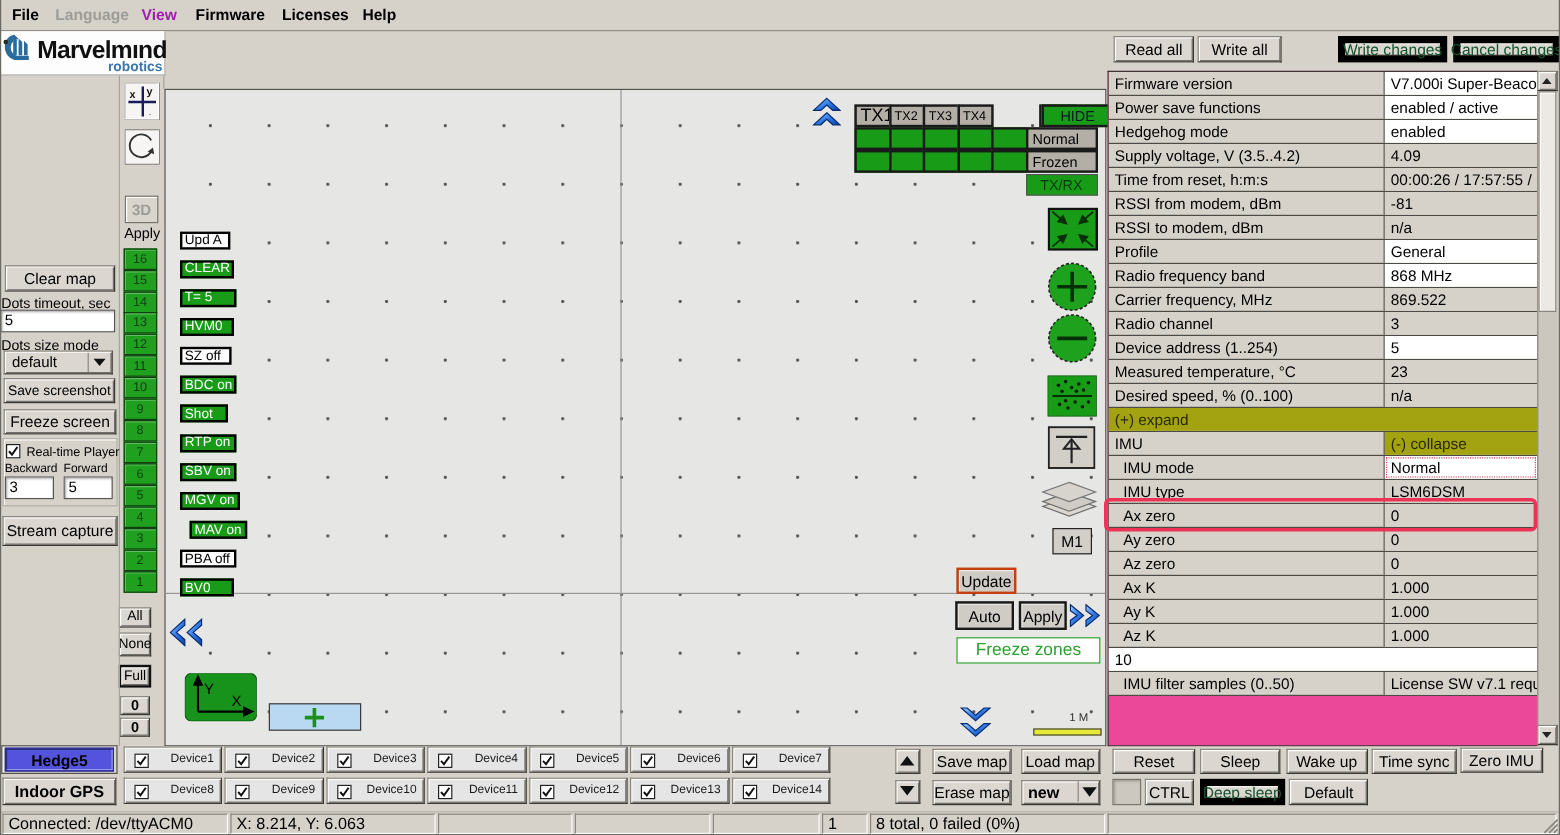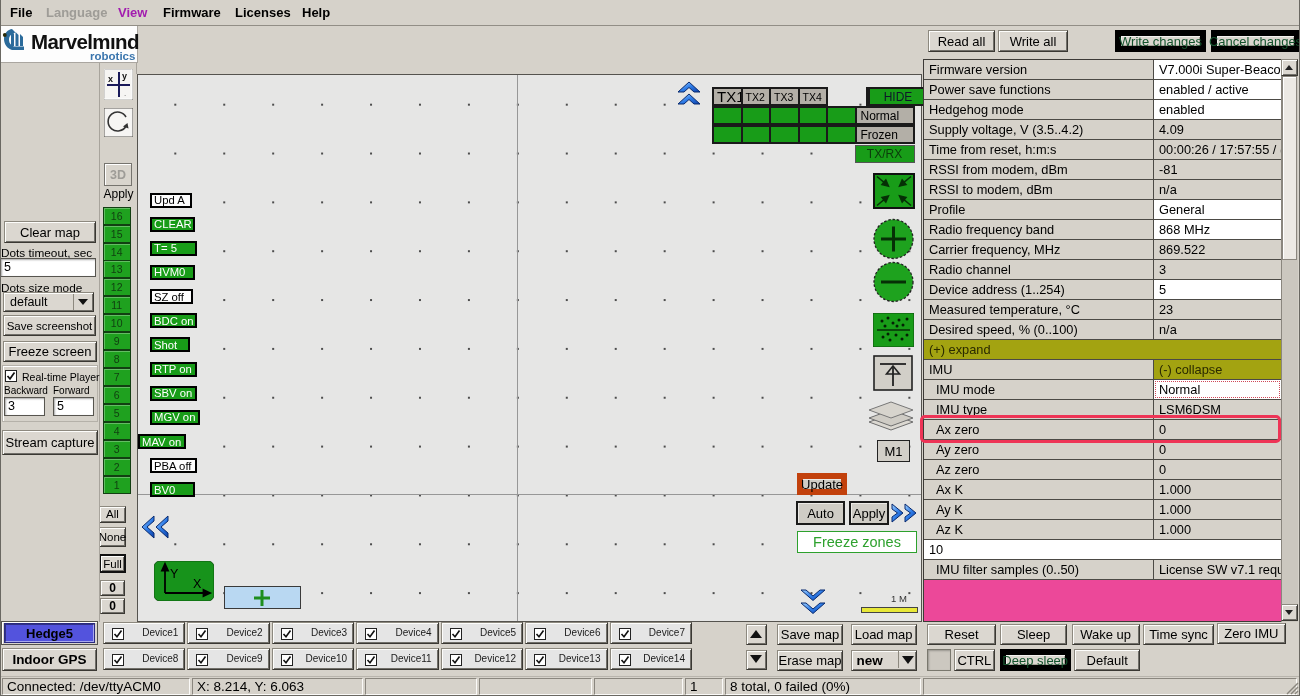--- a/index.html
+++ b/index.html
@@ -58,21 +58,21 @@
 <div class="gcmd w" style="left:150px;top:192.5px;width:42px">Upd A</div>
 <div class="gcmd g" style="left:150px;top:216.7px;width:45px">CLEAR</div>
 <div class="gcmd g" style="left:150px;top:240.8px;width:47px">T= 5</div>
 <div class="gcmd g" style="left:150px;top:264.9px;width:45px">HVM0</div>
 <div class="gcmd w" style="left:150px;top:289.1px;width:43px">SZ off</div>
 <div class="gcmd g" style="left:150px;top:313.2px;width:47px">BDC on</div>
 <div class="gcmd g" style="left:150px;top:337.4px;width:40px">Shot</div>
 <div class="gcmd g" style="left:150px;top:361.5px;width:47px">RTP on</div>
 <div class="gcmd g" style="left:150px;top:385.7px;width:47px">SBV on</div>
 <div class="gcmd g" style="left:150px;top:409.8px;width:50px">MGV on</div>
-<div class="gcmd g" style="left:138px;top:434.0px;width:48px">MAV on</div>
+<div class="gcmd g" style="left:158px;top:434.0px;width:48px">MAV on</div>
 <div class="gcmd w" style="left:150px;top:458.1px;width:47px">PBA off</div>
 <div class="gcmd g" style="left:150px;top:482.3px;width:45px">BV0</div>
 <div class="abs" style="left:677px;top:81px;width:24px;height:26px"><svg width="24" height="26" viewBox="0 0 24 26">
 <defs>
         <linearGradient id="bg1" x1="0" y1="0" x2="1" y2="1">
 <stop offset="0" stop-color="#9fd0ff"></stop>
           <stop offset=".5" stop-color="#2f7de8"></stop>
           <stop offset="1" stop-color="#0a3fa8"></stop>
         </linearGradient>
       </defs>
@@ -151,21 +151,21 @@
 <line x1="7" y1="9" x2="33" y2="9" stroke="#222" stroke-width="1.8"></line>
 <line x1="20" y1="12" x2="20" y2="31" stroke="#222" stroke-width="1.8"></line>
 <path d="M20 11 l-6.5 8 h13 z" fill="none" stroke="#222" stroke-width="1.6"></path>
 </svg>
 <svg class="abs" style="left:867px;top:400px" width="48" height="36" viewBox="0 0 48 36">
 <polygon points="24,14 46,22 24,30 2,22" fill="#dbd8d1" stroke="#6e6e6e" stroke-width="1"></polygon>
 <polygon points="24,10 46,18 24,26 2,18" fill="#cfccc5" stroke="#6e6e6e" stroke-width="1"></polygon>
 <polygon points="24,2 46,10 24,18 2,10" fill="#d7d4cd" stroke="#777" stroke-width="1"></polygon>
 </svg>
 <div class="abs" style="left:877px;top:440px;width:33px;height:22px;background:#d2cfc8;border:1.5px solid #222;font-size:13px;display:flex;align-items:center;justify-content:center">M1</div>
-<div class="btn" style="left:797px;top:473px;width:50px;height:22px;border:6px solid #c2410c;background:#cfccc5;box-shadow:inset 1px 1px 0 #eceae6">Update</div>
+<div class="btn" style="left:797px;top:473px;width:50px;height:22px;border:2px solid #c2410c;background:#cfccc5;box-shadow:inset 1px 1px 0 #eceae6">Update</div>
 <div class="btn" style="left:796px;top:501px;width:49px;height:24px;border:2px solid #1a1a1a;background:#cfccc5;box-shadow:inset 1px 1px 0 #eceae6">Auto</div>
 <div class="btn" style="left:849px;top:501px;width:40px;height:24px;border:2px solid #1a1a1a;background:#cfccc5;box-shadow:inset 1px 1px 0 #eceae6">Apply</div>
 <svg class="abs" style="left:891px;top:503px" width="28" height="20" viewBox="0 0 28 20">
 <path d="M1 1 L12 10 L1 19 L1 14 L6.5 10 L1 6 Z" fill="url(#bg1)" stroke="#092a6e"></path>
 <path d="M14 1 L25 10 L14 19 L14 14 L19.5 10 L14 6 Z" fill="url(#bg1)" stroke="#092a6e"></path>
 </svg>
 <div class="abs" style="left:797px;top:531px;width:120px;height:22px;background:#fff;border:1px solid #2da12d;color:#2da12d;font-size:14.5px;font-weight:normal;display:flex;align-items:center;justify-content:center">Freeze zones</div>
 <svg class="abs" style="left:800px;top:589px" width="26" height="26" viewBox="0 0 26 26">
 <path d="M1 1 L6 1 L13 7 L20 1 L25 1 L13 11.5 Z" fill="url(#bg1)" stroke="#092a6e"></path>
 <path d="M1 14 L6 14 L13 20 L20 14 L25 14 L13 24.5 Z" fill="url(#bg1)" stroke="#092a6e"></path>

